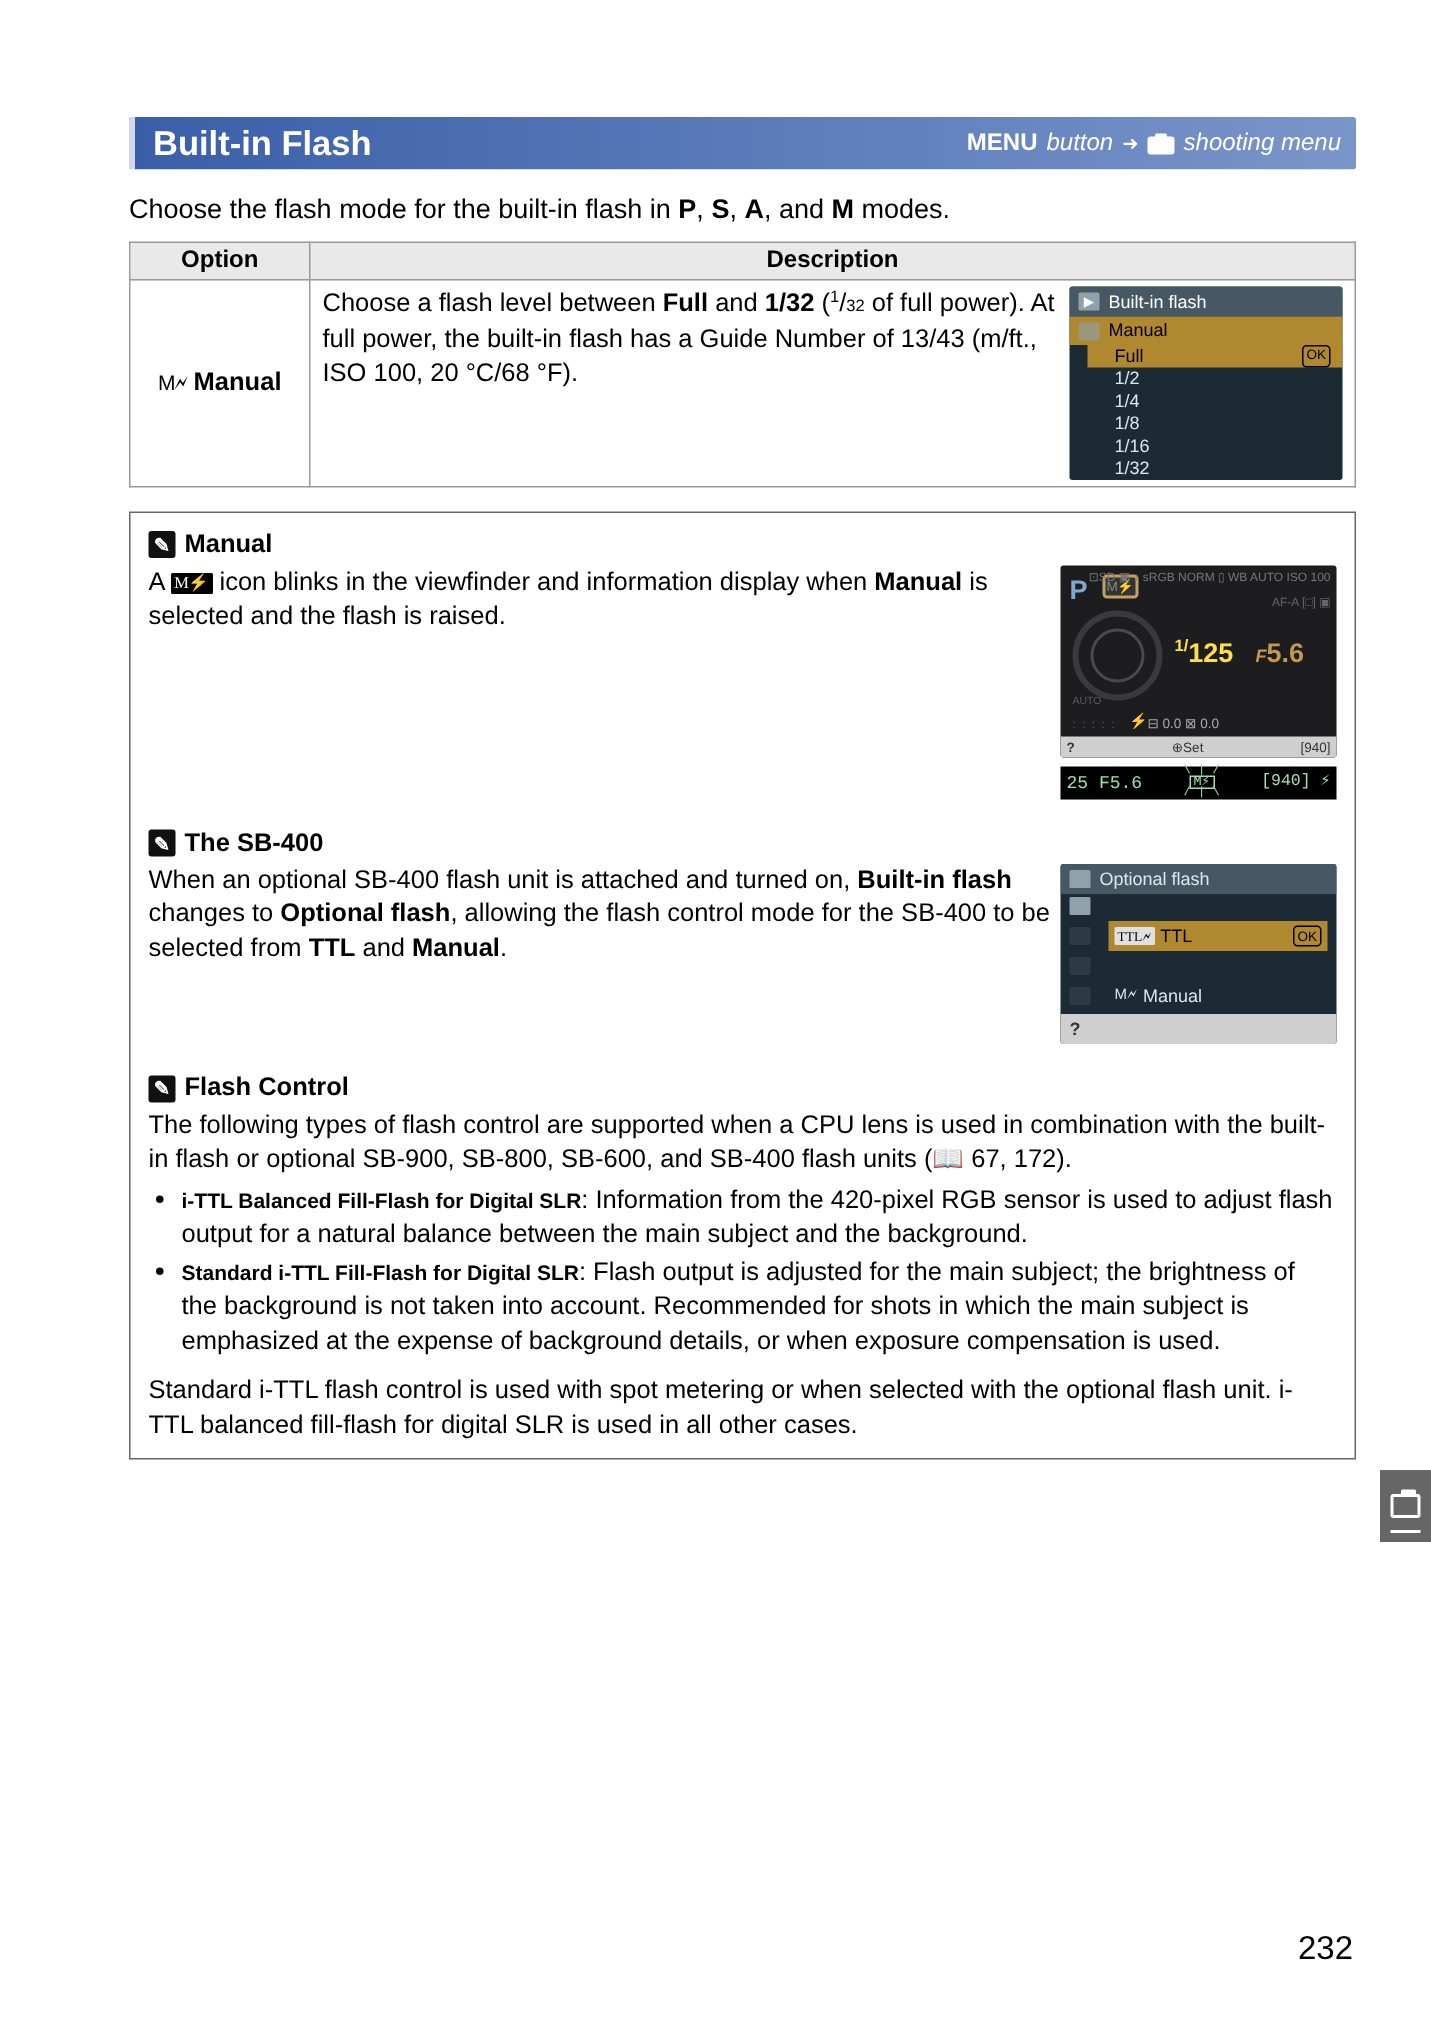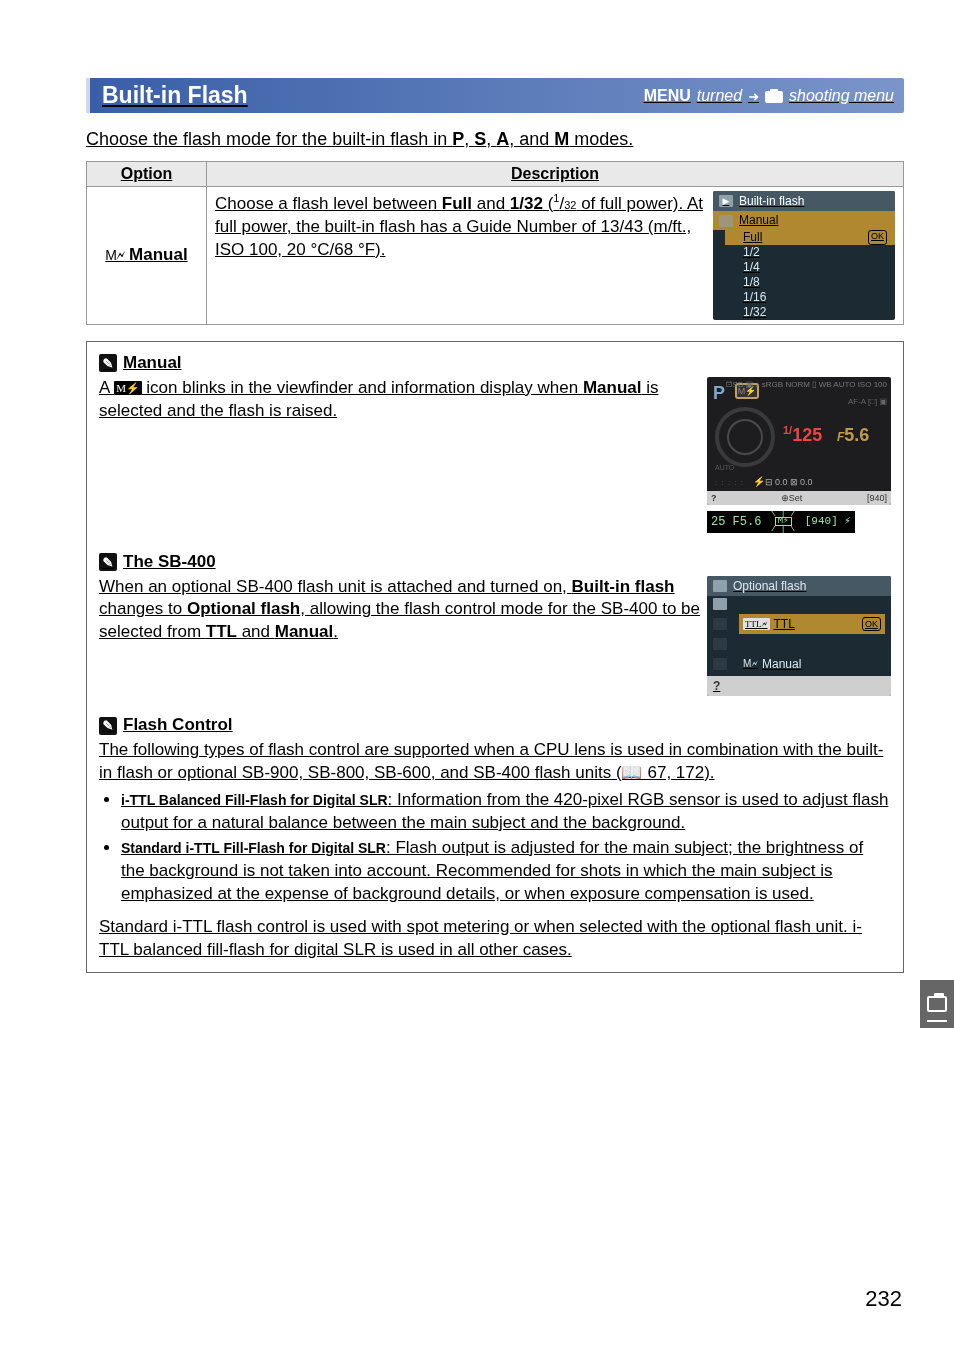--- a/index.html
+++ b/index.html
@@ -6,21 +6,20 @@
   body {
     font-family: "Myriad Pro", "Segoe UI", Arial, sans-serif;
     background: #fff;
     width: 954px;
     height: 1352px;
     position: relative;
     color: #000;
   }
   .page {
     padding: 78px 50px 50px 86px;
-    text-decoration: underline;
   }
   .section-header {
     background: linear-gradient(to right, #3a5fa8, #7a95c9);
     color: #fff;
     display: flex;
     justify-content: space-between;
     align-items: center;
     padding: 4px 10px 4px 12px;
     border-radius: 0 2px 2px 0;
     margin-bottom: 14px;
@@ -127,33 +126,33 @@
   .note-right { display:flex; flex-direction:column; gap:6px; }
   .info-display {
     width:184px; height:128px; background:#1d1d1f; border-radius:2px; position:relative; overflow:hidden;
     font-family: Arial;
   }
   .info-display .P { position:absolute; top:4px; left:6px; color:#7ea8cc; font-size:18px; font-weight:bold;}
   .info-display .m-badge { position:absolute; top:6px; left:28px; width:24px; height:16px; border:2px solid #bfa265; border-radius:3px; display:flex; align-items:center; justify-content:center; font-size:9px; color:#888; background:#333;}
   .info-display .topright { position:absolute; top:4px; right:4px; font-size:8px; color:#777; text-align:right; line-height:1.1;}
   .info-display .dial { position:absolute; top:30px; left:8px; width:60px; height:60px; border:4px solid #3a3a3a; border-radius:50%;}
   .info-display .dial::after{content:""; position:absolute; inset:8px; border:2px solid #4a4a4a; border-radius:50%;}
-  .info-display .shutter { position:absolute; top:46px; left:76px; font-size:18px; color:#ef4444; font-weight:bold;}
+  .info-display .shutter { position:absolute; top:46px; left:76px; font-size:18px; color:#fde047; font-weight:bold;}
   .info-display .shutter .s { font-size:11px; vertical-align:super;}
   .info-display .aperture { position:absolute; top:46px; left:130px; font-size:18px; color:#c19a4b; font-weight:bold;}
   .info-display .aperture .f { font-size:12px; font-style:italic;}
   .info-display .rtcol { position:absolute; top:20px; right:4px; font-size:8px; color:#666; text-align:right; line-height:1.3;}
   .info-display .auto { position:absolute; bottom:32px; left:8px; font-size:7px; color:#5a5a5a;}
   .info-display .dots { position:absolute; bottom:16px; left:8px; font-size:8px; color:#5a5a5a; letter-spacing:1px;}
   .info-display .bolt { position:absolute; bottom:16px; left:46px; font-size:10px; color:#5a7088;}
   .info-display .ev { position:absolute; bottom:16px; left:58px; font-size:9px; color:#aaa;}
   .info-display .botstrip { position:absolute; bottom:0; left:0; right:0; height:14px; background:#cfcfcf; display:flex; justify-content:space-between; align-items:center; padding:0 4px; font-size:9px; color:#333;}
   .info-display .botstrip .q{ font-weight:bold;}
 
-  .vf-strip { width:148px; height:22px; background:#000; display:flex; align-items:center; justify-content:space-between; padding:0 4px; font-family:"Courier New",monospace; color:#9fe0a8; font-size:12px;}
+  .vf-strip { width:184px; height:22px; background:#000; display:flex; align-items:center; justify-content:space-between; padding:0 4px; font-family:"Courier New",monospace; color:#9fe0a8; font-size:12px;}
   .vf-strip .blink { display:flex; flex-direction:column; align-items:center; font-size:8px; color:#9fe0a8; line-height:0.8;}
   .vf-strip .blink::before{content:"\\ | /";}
   .vf-strip .blink::after{content:"/ | \\";}
   .vf-strip .boxed { border:1px solid #9fe0a8; padding:0 2px; font-size:9px;}
   .vf-strip .seg { font-size:12px;}
   .vf-strip .count { font-size:11px;}
 
   .lcd-panel2 {
     width:184px; background:#1c2a33; color:#d8e8ef; font-size:12px; border-radius:2px; overflow:hidden; font-family:Arial;
   }
@@ -184,21 +183,21 @@
   .m-inline { display:inline-block; background:#000; color:#fff; font-size:11px; padding:0 2px; border-radius:1px; font-family:"Arial Narrow"; vertical-align:1px;}
 </style>
 </head>
 <body>
 
 <div class="page">
   <div class="section-header">
     <span class="section-title">Built-in Flash</span>
     <span class="menu-path">
       <span class="menu-label">MENU</span>
-      <span>turned</span>
+      <span>button</span>
       <span class="arrow-right"></span>
       <span class="camera-icon"></span>
       <span>shooting menu</span>
     </span>
   </div>
 
   <p class="intro">
     <span>Choose the flash mode for the built-in flash in </span><span class="mode">P</span>, <span class="mode">S</span>, <span class="mode">A</span>, and <span class="mode">M</span><span> modes.</span>
   </p>
 

